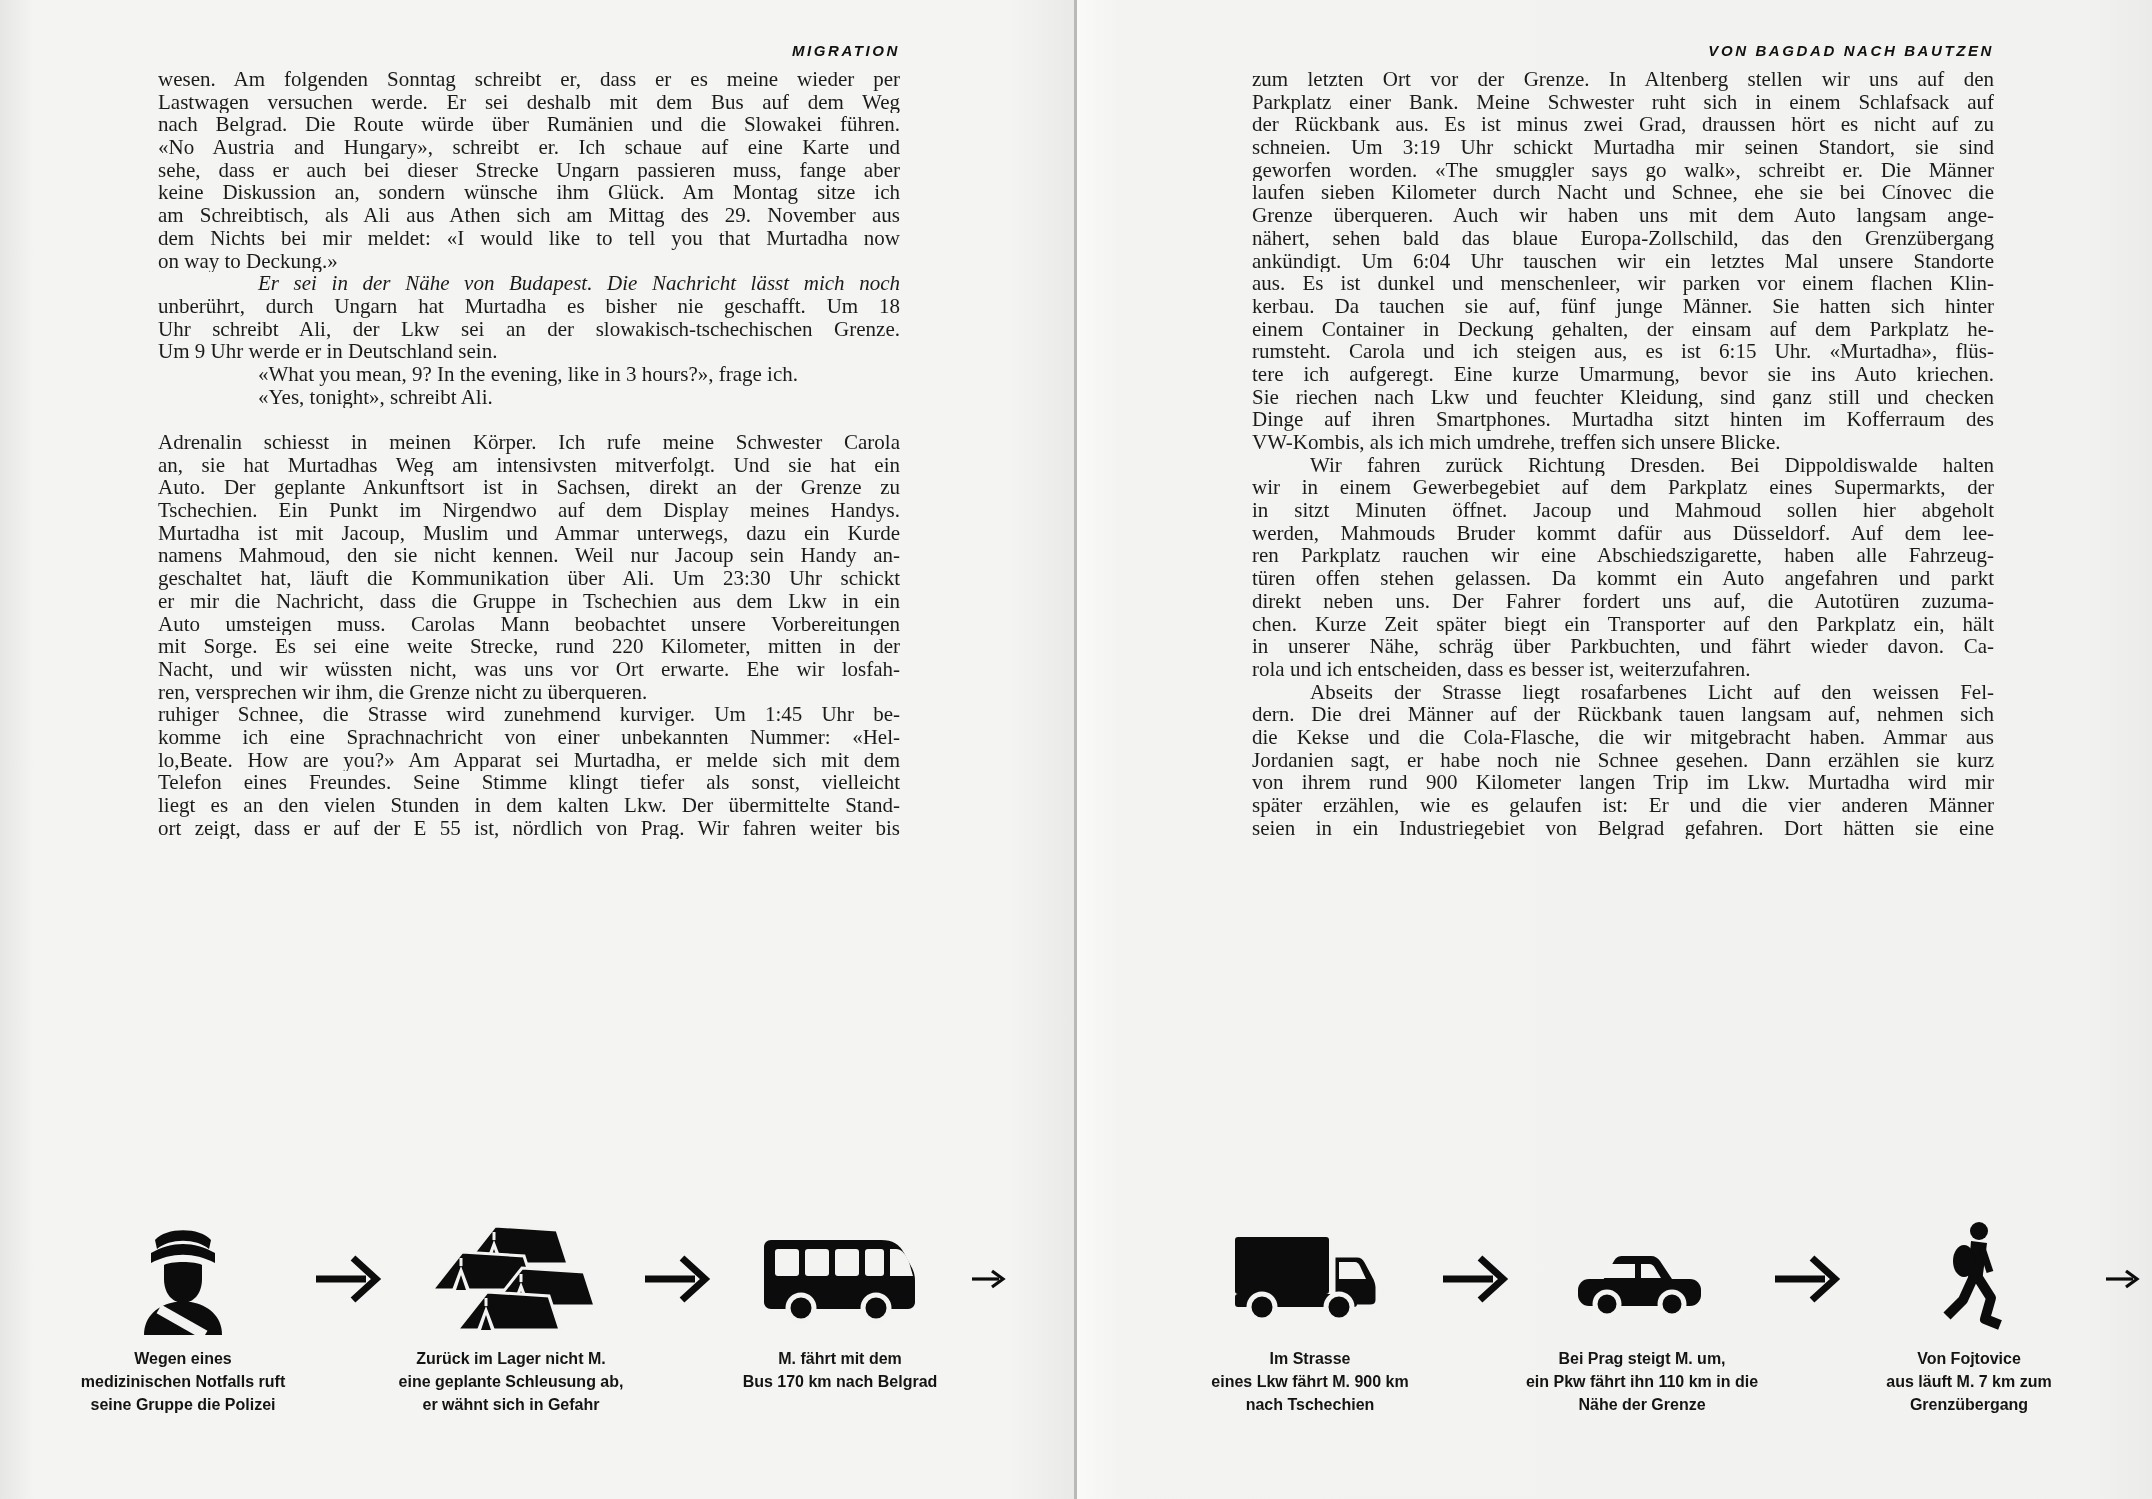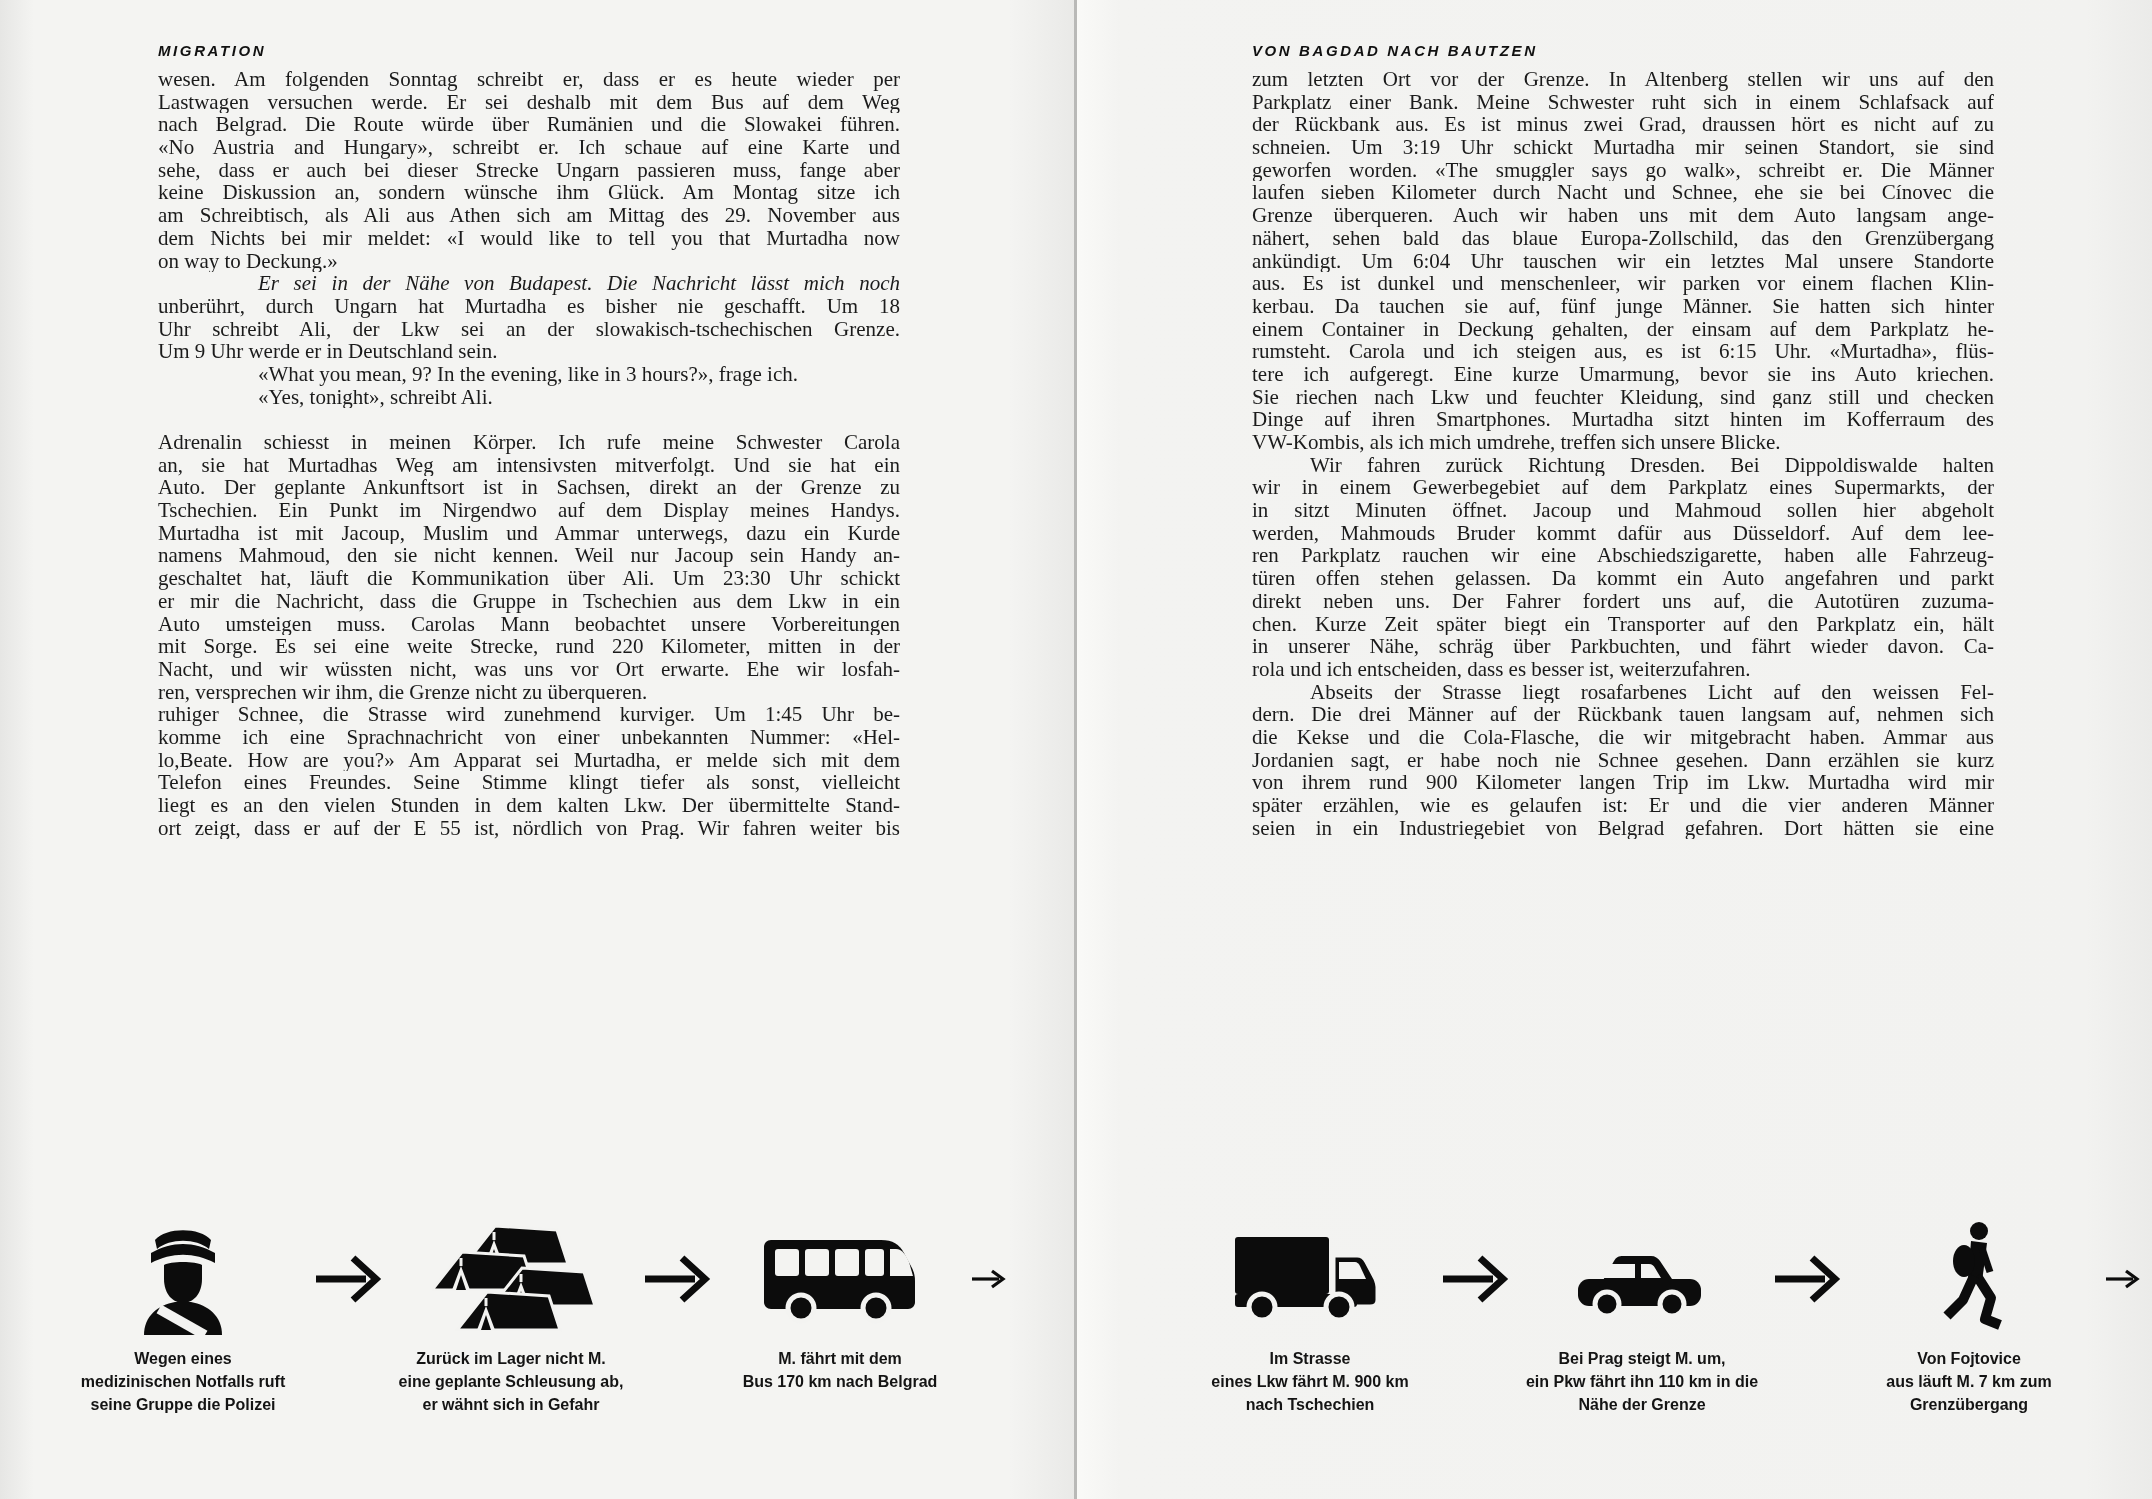--- a/index.html
+++ b/index.html
@@ -2,21 +2,21 @@
 <html><head>
 <meta charset="utf-8">
 <style>
   html,body{margin:0;padding:0;background:#e8e8e6;}
   .spread{position:relative;width:2152px;height:1499px;overflow:hidden;
           font-family:"Liberation Serif","DejaVu Serif",serif;color:#1b1b1b;}
   .page{position:absolute;top:0;width:1076px;height:1499px;}
   .page.left{left:0;background:linear-gradient(90deg,#e6e6e4 0px,#f4f4f2 34px,#f4f4f2 1010px,#e9e9e7 1075px);}
   .page.right{left:1076px;background:linear-gradient(90deg,#fafaf8 0px,#f3f3f1 44px,#f2f2f0 1010px,#ebebe9 1076px);}
   .gutter{position:absolute;left:1074px;top:0;width:3px;height:1499px;background:#b9b9b7;}
-  .runhead{position:absolute;top:42px;width:742px;text-align:left;
+  .runhead{position:absolute;top:42px;width:742px;text-align:right;
            font-family:"Liberation Sans","DejaVu Sans",sans-serif;font-weight:bold;font-style:italic;
            font-size:15px;letter-spacing:2.6px;color:#111;}
   .page.left .runhead{left:158px;}
   .page.right .runhead{left:176px;}
   .textcol{position:absolute;top:68px;width:742px;font-size:21px;line-height:22.7px;}
   .page.left .textcol{left:158px;}
   .page.right .textcol{left:176px;}
   .line{height:22.7px;overflow:hidden;text-align:justify;text-align-last:justify;white-space:nowrap;}
   .line.end{text-align-last:left;}
   .spacer{height:22.7px;}
@@ -27,21 +27,21 @@
            font-size:16px;line-height:23px;color:#141414;}
 </style>
 </head>
 <body>
 
 <div class="spread">
 
   <div class="page left">
     <div class="runhead">MIGRATION</div>
     <div class="textcol">
-        <div class="line">wesen. Am folgenden Sonntag schreibt er, dass er es heute wieder per</div>
+        <div class="line">wesen. Am folgenden Sonntag schreibt er, dass er es meine wieder per</div>
         <div class="line">Lastwagen versuchen werde. Er sei deshalb mit dem Bus auf dem Weg</div>
         <div class="line">nach Belgrad. Die Route würde über Rumänien und die Slowakei führen.</div>
         <div class="line">«No Austria and Hungary», schreibt er. Ich schaue auf eine Karte und</div>
         <div class="line">sehe, dass er auch bei dieser Strecke Ungarn passieren muss, fange aber</div>
         <div class="line">keine Diskussion an, sondern wünsche ihm Glück. Am Montag sitze ich</div>
         <div class="line">am Schreibtisch, als Ali aus Athen sich am Mittag des 29. November aus</div>
         <div class="line">dem Nichts bei mir meldet: «I would like to tell you that Murtadha now</div>
         <div class="line end">on way to Deckung.»</div>
         <div class="line" style="text-indent: 100px; font-style: italic;">Er sei in der Nähe von Budapest. Die Nachricht lässt mich noch</div>
         <div class="line">unberührt, durch Ungarn hat Murtadha es bisher nie geschafft. Um 18</div>

